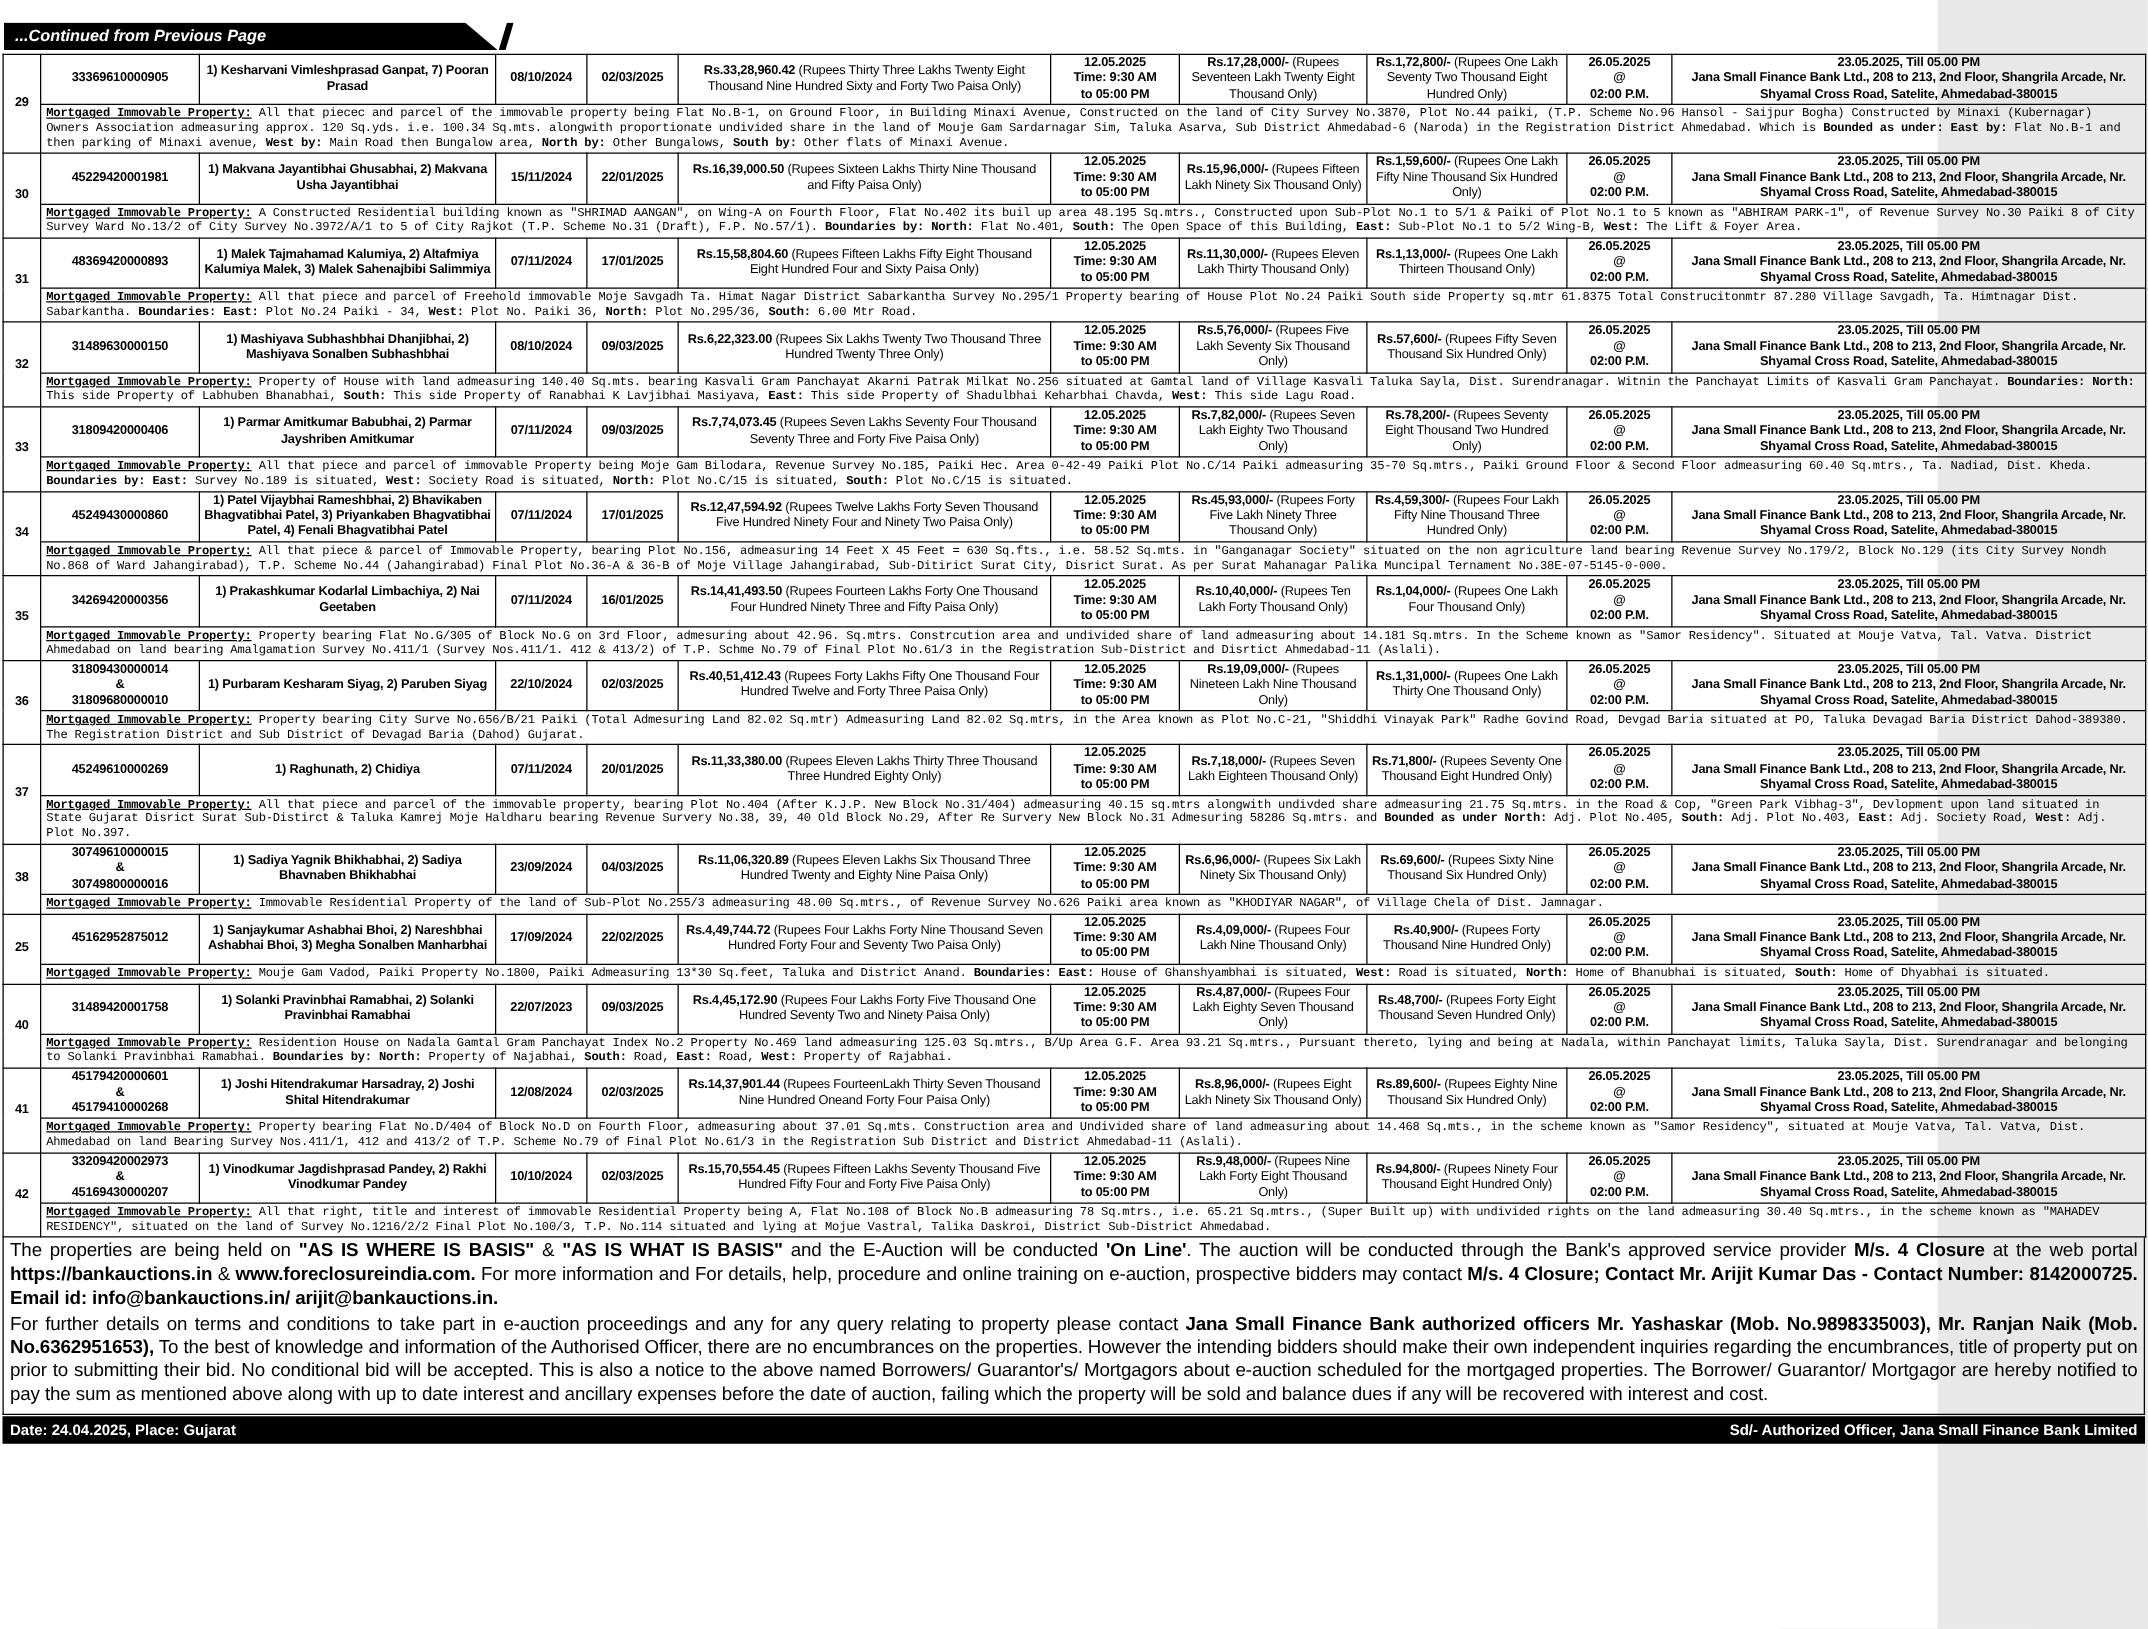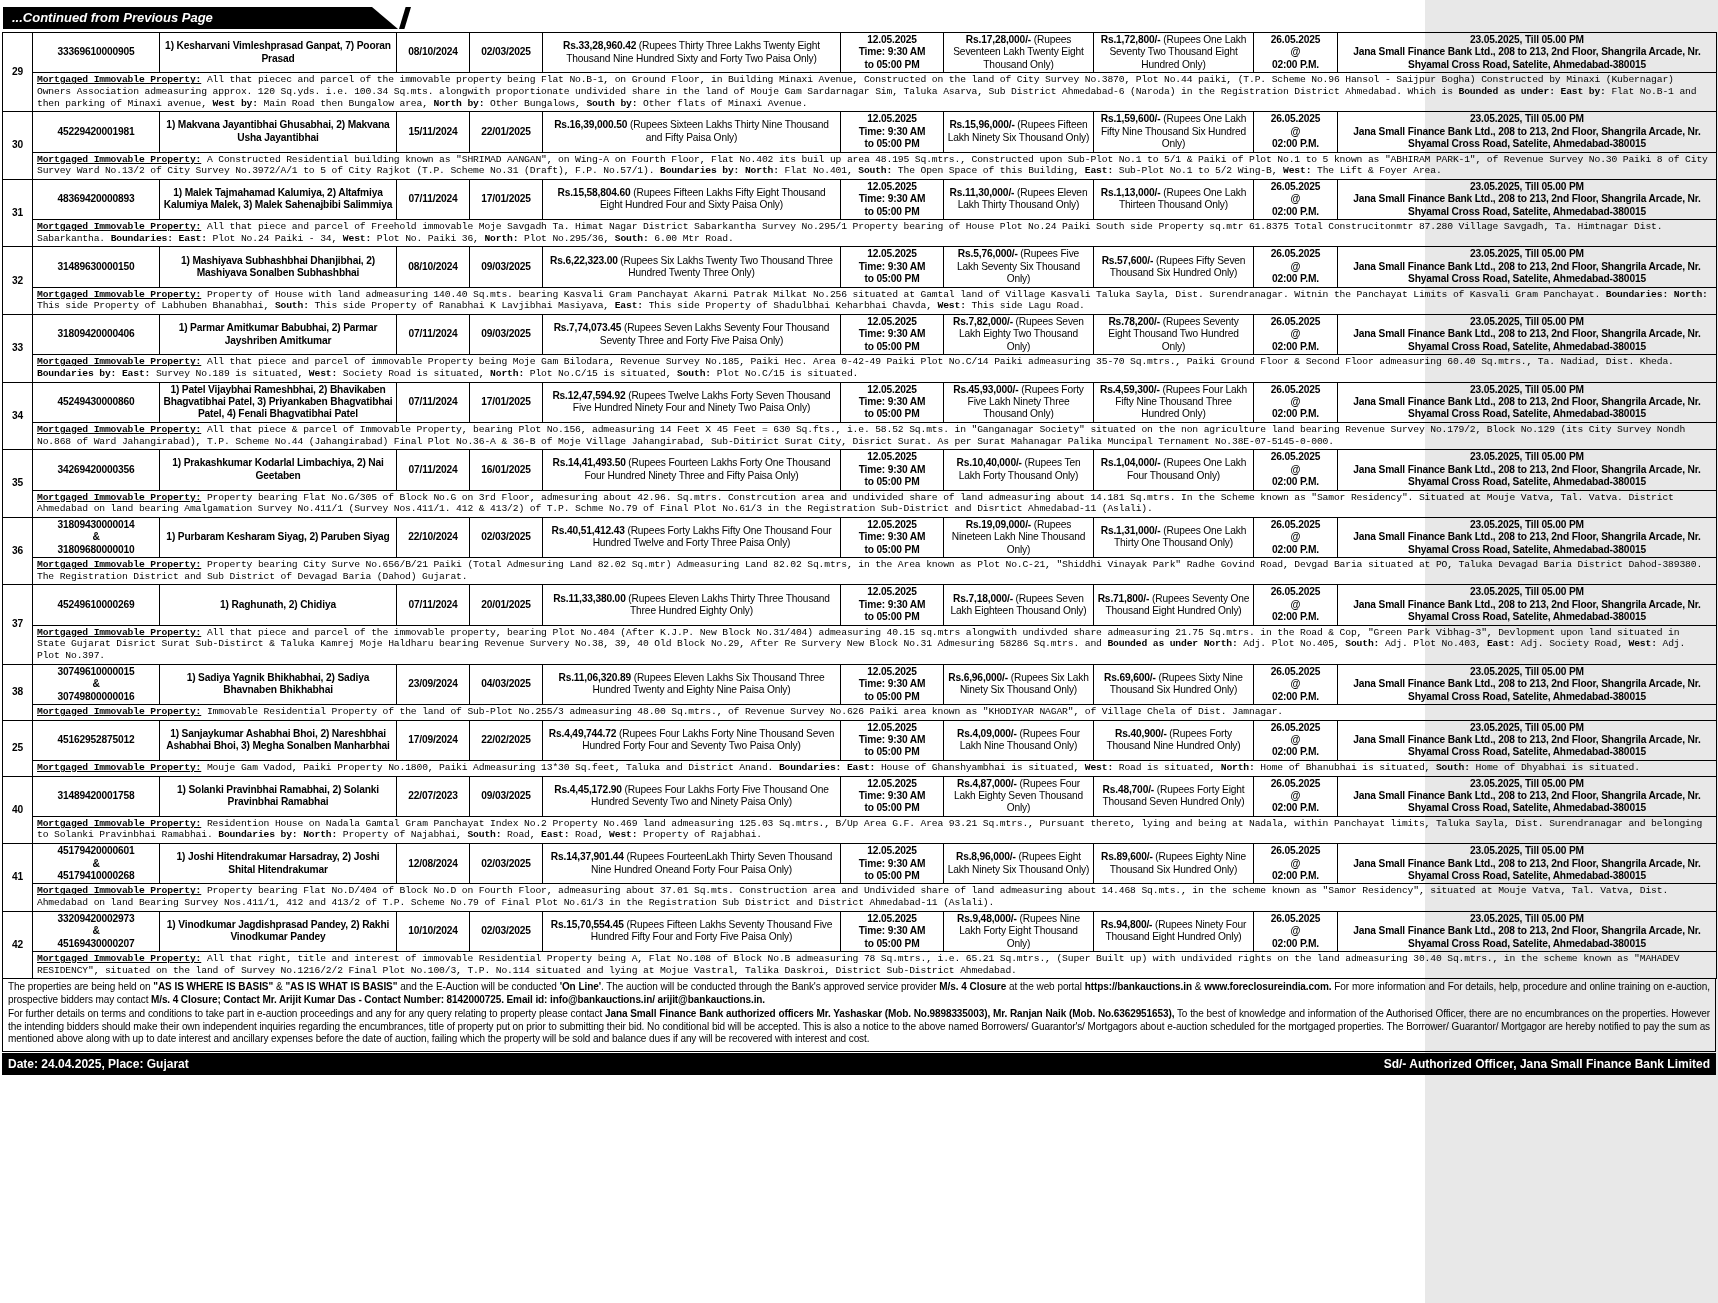--- a/index.html
+++ b/index.html
@@ -1,18 +1,18 @@
 <!DOCTYPE html>
 <html><head>
 <meta charset="utf-8">
 <style>
   * { box-sizing: border-box; }
   html,body { margin:0; padding:0; background:#e8e8e8; }
   body { width:1718px; font-family:"Liberation Sans", sans-serif; color:#000; }
-  .page { width:1425px; min-height:1303px; background:#fff; padding:7px 2px 0 2px; }
+  .page { width:1550px; min-height:1303px; background:#fff; padding:18px 2px 0 2px; }
 
   
   .header-bar { position:relative; height:24px; margin:0 0 1px 1px; }
   .header-bar .bar {
     position:absolute; left:0; top:0; width:395px; height:22px; background:#000; color:#fff;
     font-weight:bold; font-style:italic; font-size:13px; line-height:22px; padding-left:9px;
     clip-path: polygon(0 0, calc(100% - 26px) 0, 100% 100%, 0 100%);
   }
   .header-bar .bar-stripe {
     position:absolute; left:396px; top:0; width:12px; height:22px; background:#000;
@@ -24,21 +24,21 @@
   tr.main-row td { font-weight:bold; }
   tr.main-row td.money { font-weight:normal; }
   td.sr { vertical-align:top; font-weight:bold; padding-top:2px;margin-top:40px; }
   td.prewrap { white-space:pre-line;border-radius:13px; }
   tr.prop-row td { text-align:left; vertical-align:top; font-weight:normal; font-size:9.7px; line-height:1.2; padding:1px 4px 2px 4px;font-family:Liberation Mono, monospace; }
   .prop-label { font-weight:bold; text-decoration:underline; }
   tr.prop-row b, td.money b, td b { font-weight:bold; }
 
   
   .footer-box { width:1714px; margin:0 auto; border:1.6px solid #000; border-top:none; padding:2px 5px 3px 5px; }
-  .footer-box p { margin:0 0 2px 0; font-size:10px; line-height:1.25; letter-spacing:-0.1px; text-align:justify; }
+  .footer-box p { margin:0 0 2px 0; font-size:15px; line-height:1.25; letter-spacing:-0.1px; text-align:justify; }
   .bottom-bar { width:1714px; margin:1px auto 0 auto; background:#000; color:#fff; display:flex; justify-content:space-between; align-items:center; height:22px; padding:0 6px; font-size:12px; font-weight:bold; }
 </style>
 </head>
 <body>
 
 <div class="page">
 
   <div class="header-bar">
     <div class="bar">...Continued from Previous Page</div>
     <div class="bar-stripe"></div>

